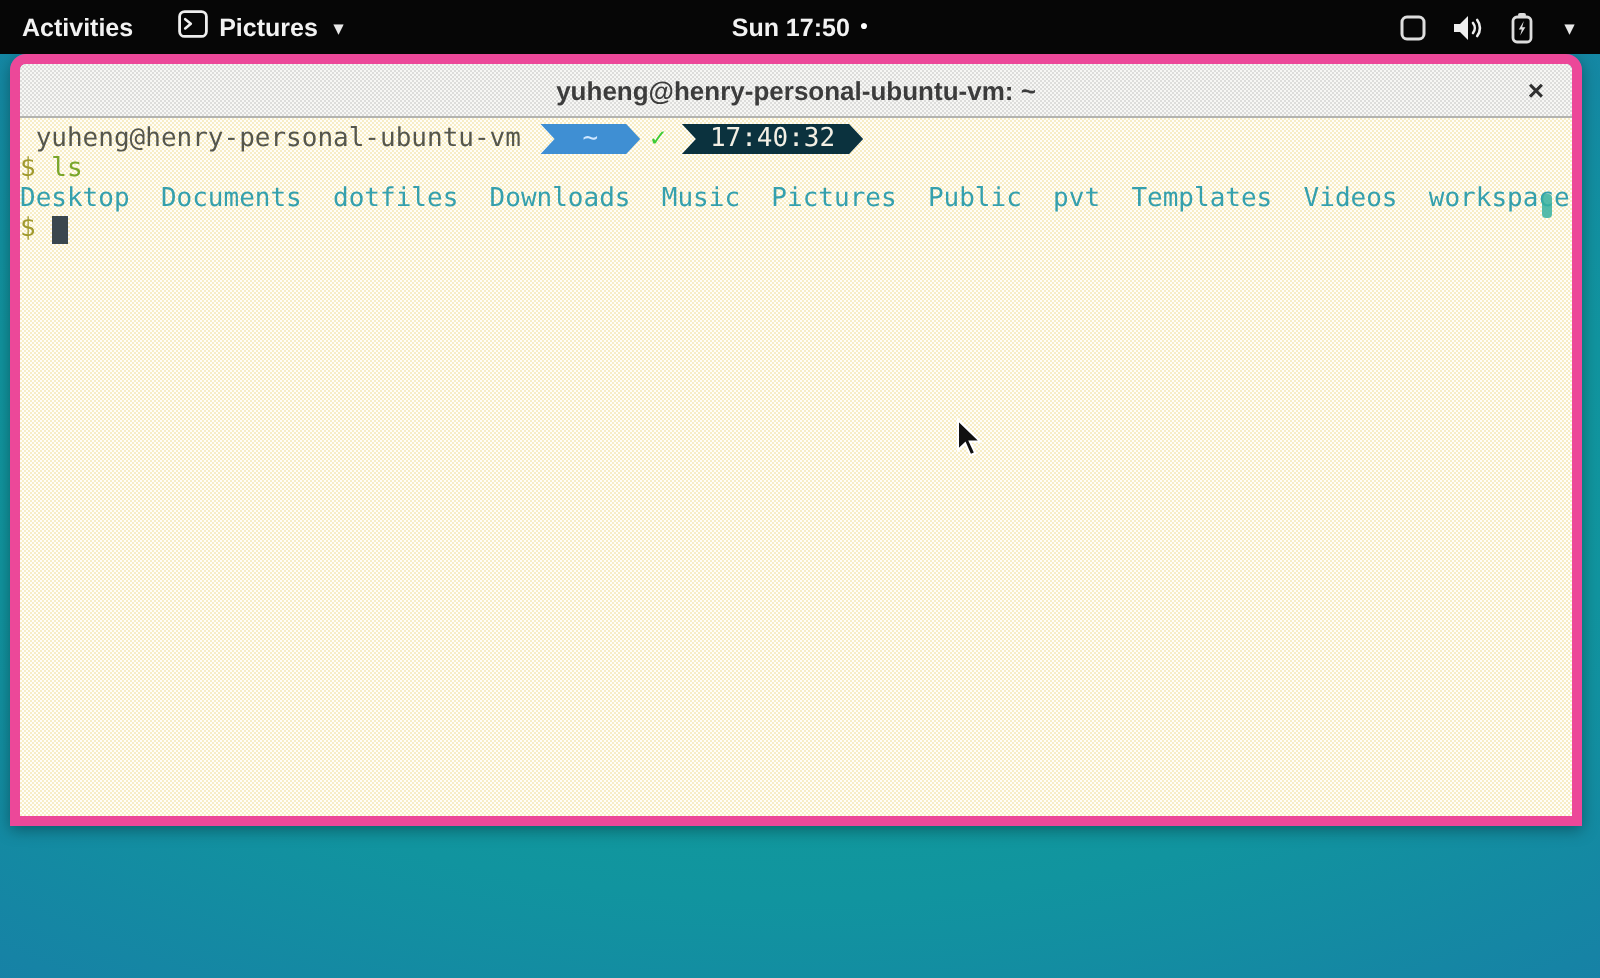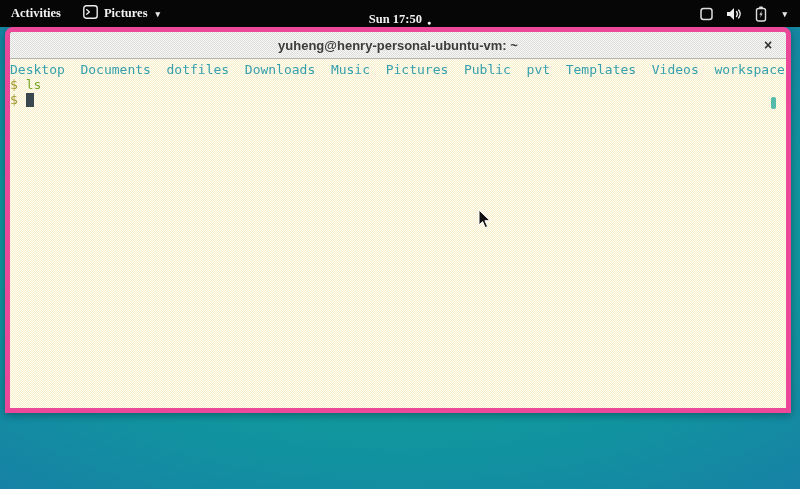--- a/index.html
+++ b/index.html
@@ -8,28 +8,28 @@
     position:relative;
     font-family:"Liberation Sans", sans-serif;
     background: radial-gradient(ellipse 130% 110% at 50% 48%,
                 #0fa893 0%, #11949f 40%, #1b72ab 78%, #1a5fa5 100%);
   }
 
   
   .topbar {
     position:absolute; left:0; top:0; width:800px; height:27px;
     background:#060606; color:#f2f2f2; display:flex; align-items:center;
-    font-size:12.5px; font-weight:700; z-index:30;font-family:Liberation Serif, serif;
+    font-size:12.5px; font-weight:700; z-index:30;
   }
   .tb-left { display:flex; align-items:center; height:100%; }
   .tb-btn { display:flex; align-items:center; gap:6px; padding:0 11px; height:100%; cursor:default; }
   .tb-caret { font-size:9px; margin-left:2px; color:#e8e8e8; }
   .tb-clock {
     position:absolute; left:50%; top:0; transform:translateX(-50%);
-    height:100%; display:flex; align-items:flex-end; gap:5px;
+    height:100%; display:flex; align-items:center; gap:5px;
   }
   .tb-dot { font-size:7px; line-height:1; color:#fff; }
   .tb-right { position:absolute; right:0; top:0; height:100%;
     display:flex; align-items:center; gap:13px; padding:0 13px; }
   .tb-right svg { display:block; }
 
   
   .window {
     position:absolute; left:5px; top:27px; width:786px; height:386px;
     border:5px solid #ec4899; border-radius:8px 8px 0 0;
@@ -137,24 +137,25 @@
 </div>
 
 <div class="window">
   <div class="titlebar">
     <span>yuheng@henry-personal-ubuntu-vm: ~</span>
     <span class="close-btn">×</span>
   </div>
 
   <div class="terminal">
 
+    <div class="term-line"><span class="u-user"> yuheng@henry-personal-ubuntu-vm </span><span class="seg seg-dir">~</span><span class="u-check">✓</span><span class="seg seg-time">17:40:32</span></div>
+
+    <div class="term-line"><span class="u-dollar">$ </span><span class="u-cmd">ls</span></div>
 
     <div class="term-line"><span class="u-dirs">Desktop  Documents  dotfiles  Downloads  Music  Pictures  Public  pvt  Templates  Videos  workspace</span></div>
-
-    <div class="term-line"><span class="u-dollar">$ </span><span class="u-cmd">ls</span></div>
 
 
     <div class="term-line"><span class="u-dollar">$ </span><span class="cursor-block"></span></div>
 
     <div class="scroll-hint"></div>
   </div>
 </div>
 
 <div class="pointer">
   <svg width="14" height="20" viewBox="0 0 14 20">

